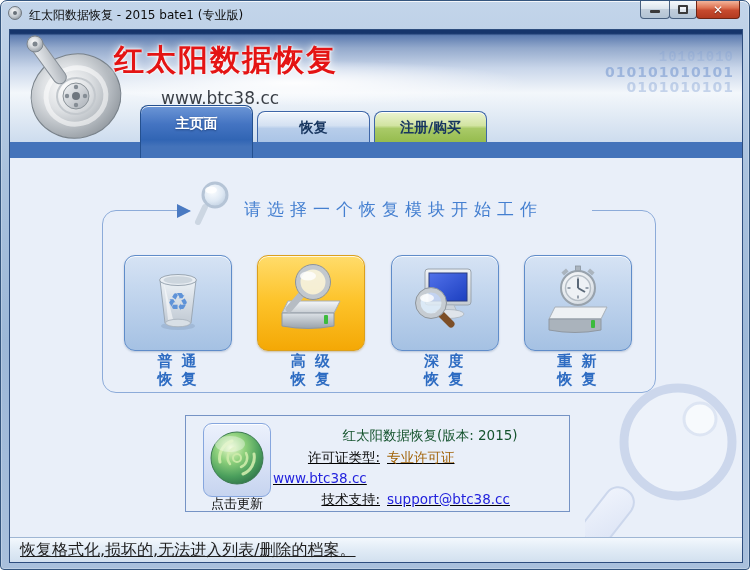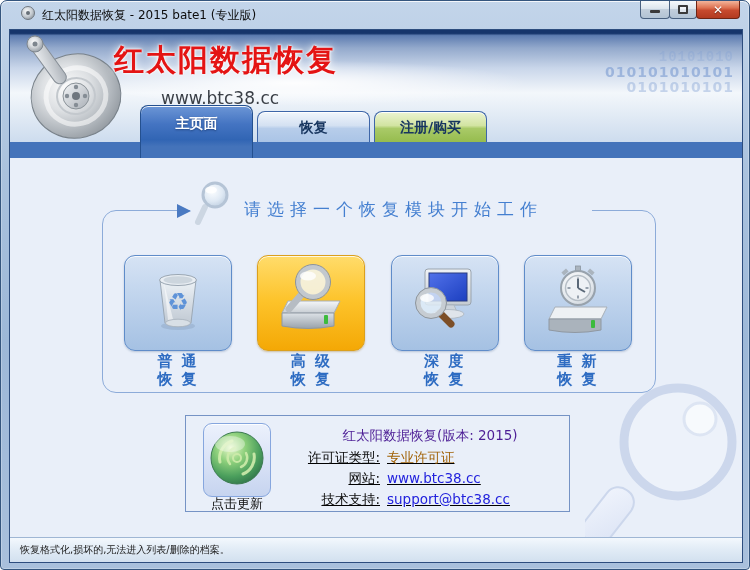--- a/index.html
+++ b/index.html
@@ -5,21 +5,21 @@
   html,body{margin:0;padding:0;background:#fff;}
   *{box-sizing:border-box;font-family:"DejaVu Sans","Liberation Sans",sans-serif;}
 
   
   .window{position:relative;width:750px;height:570px;border:1px solid #35567e;
     border-radius:7px 7px 4px 4px;
     background:linear-gradient(180deg,#c3d5ea 0%,#aac2de 30%,#9db8d8 60%,#a9c0dc 100%);
     box-shadow:inset 0 1px 0 rgba(255,255,255,.75), inset 0 0 0 1px rgba(255,255,255,.25);
     overflow:hidden;}
   .titlebar{position:absolute;top:0;left:0;right:0;height:28px;display:flex;align-items:center;
-    padding-left:19px;}
+    padding-left:6px;}
   .titlebar .ttl{margin-left:6px;font-size:12px;color:#0c0c0c;}
   .winbtns{position:absolute;top:0;right:9px;display:flex;}
   .wbtn{height:18px;border:1px solid #49617f;border-top:none;margin-left:-1px;
     background:linear-gradient(180deg,#f6f9fb 0%,#dde6ee 45%,#c2cfdc 50%,#b2c3d4 100%);
     border-radius:0 0 4px 4px;display:flex;align-items:flex-end;justify-content:center;cursor:pointer;}
   .wbtn.min{width:30px;}
   .wbtn.max{width:28px;align-items:center;}
   .wbtn.close{width:44px;align-items:center;
     background:linear-gradient(180deg,#f3b49a 0%,#de7252 40%,#c74a2e 55%,#b23a20 100%);
     border-color:#6e2414;}
@@ -87,32 +87,32 @@
   .mod-label{margin-top:1px;text-align:center;color:#2e6cc2;font-weight:bold;font-size:15px;
     line-height:18px;letter-spacing:2px;white-space:pre;}
 
   .info-box{position:absolute;left:175px;top:385px;width:385px;height:97px;
     border:1px solid #7593c5;z-index:2;}
   .update-btn{position:absolute;left:17px;top:7px;width:68px;height:74px;border-radius:9px;
     border:1px solid #86a6de;cursor:pointer;display:flex;align-items:center;justify-content:center;
     background:linear-gradient(180deg,#ecf1fc 0%,#d8e1f6 55%,#c6d4ef 100%);
     box-shadow:inset 0 1px 0 rgba(255,255,255,.9);}
   .update-label{position:absolute;left:6px;top:79px;width:90px;text-align:center;font-size:13px;color:#0c0c0c;}
-  .version-line{position:absolute;left:118px;top:11px;width:252px;text-align:center;font-size:13.5px;color:#4c1d95;}
+  .version-line{position:absolute;left:118px;top:11px;width:252px;text-align:center;font-size:13.5px;color:#14532d;}
   .info-rows{position:absolute;left:80px;top:31px;width:295px;}
   .info-row{display:flex;line-height:21px;font-size:13.5px;text-decoration:underline;}
   .info-row .lbl{width:114px;text-align:right;color:#0c0c0c;flex:none;}
   .info-row .val{margin-left:7px;}
   .val.red{color:#a16207;}
   .val.link{color:#2222dd;cursor:pointer;}
 
   .statusbar{position:absolute;left:0;right:0;bottom:0;height:25px;z-index:5;
     background:linear-gradient(180deg,#f3f8fd 0%,#e2ecf6 45%,#d2e0ef 100%);
     border-top:1px solid #9fb6d4;display:flex;align-items:center;padding-left:10px;
-    font-size:10px;color:#1c1c1c;}
+    font-size:16px;color:#1c1c1c;text-decoration:underline;}
 </style>
 </head>
 <body>
 
 <div class="window">
 
   <div class="titlebar">
     <span>
       <svg width="16" height="16">
         <defs>
@@ -361,21 +361,20 @@
         </span>
       </div>
       <div class="update-label">点击更新</div>
       <div class="version-line">红太阳数据恢复(版本: 2015)</div>
       <div class="info-rows">
         <div class="info-row">
           <span class="lbl">许可证类型:</span>
           <span class="val red">专业许可证</span>
         </div>
         <div class="info-row">
-          <span class="lbl">网站:</span>
           <span class="val link">www.btc38.cc</span>
         </div>
         <div class="info-row">
           <span class="lbl">技术支持:</span>
           <span class="val link">support@btc38.cc</span>
         </div>
       </div>
     </div>
 
     <div class="statusbar">

